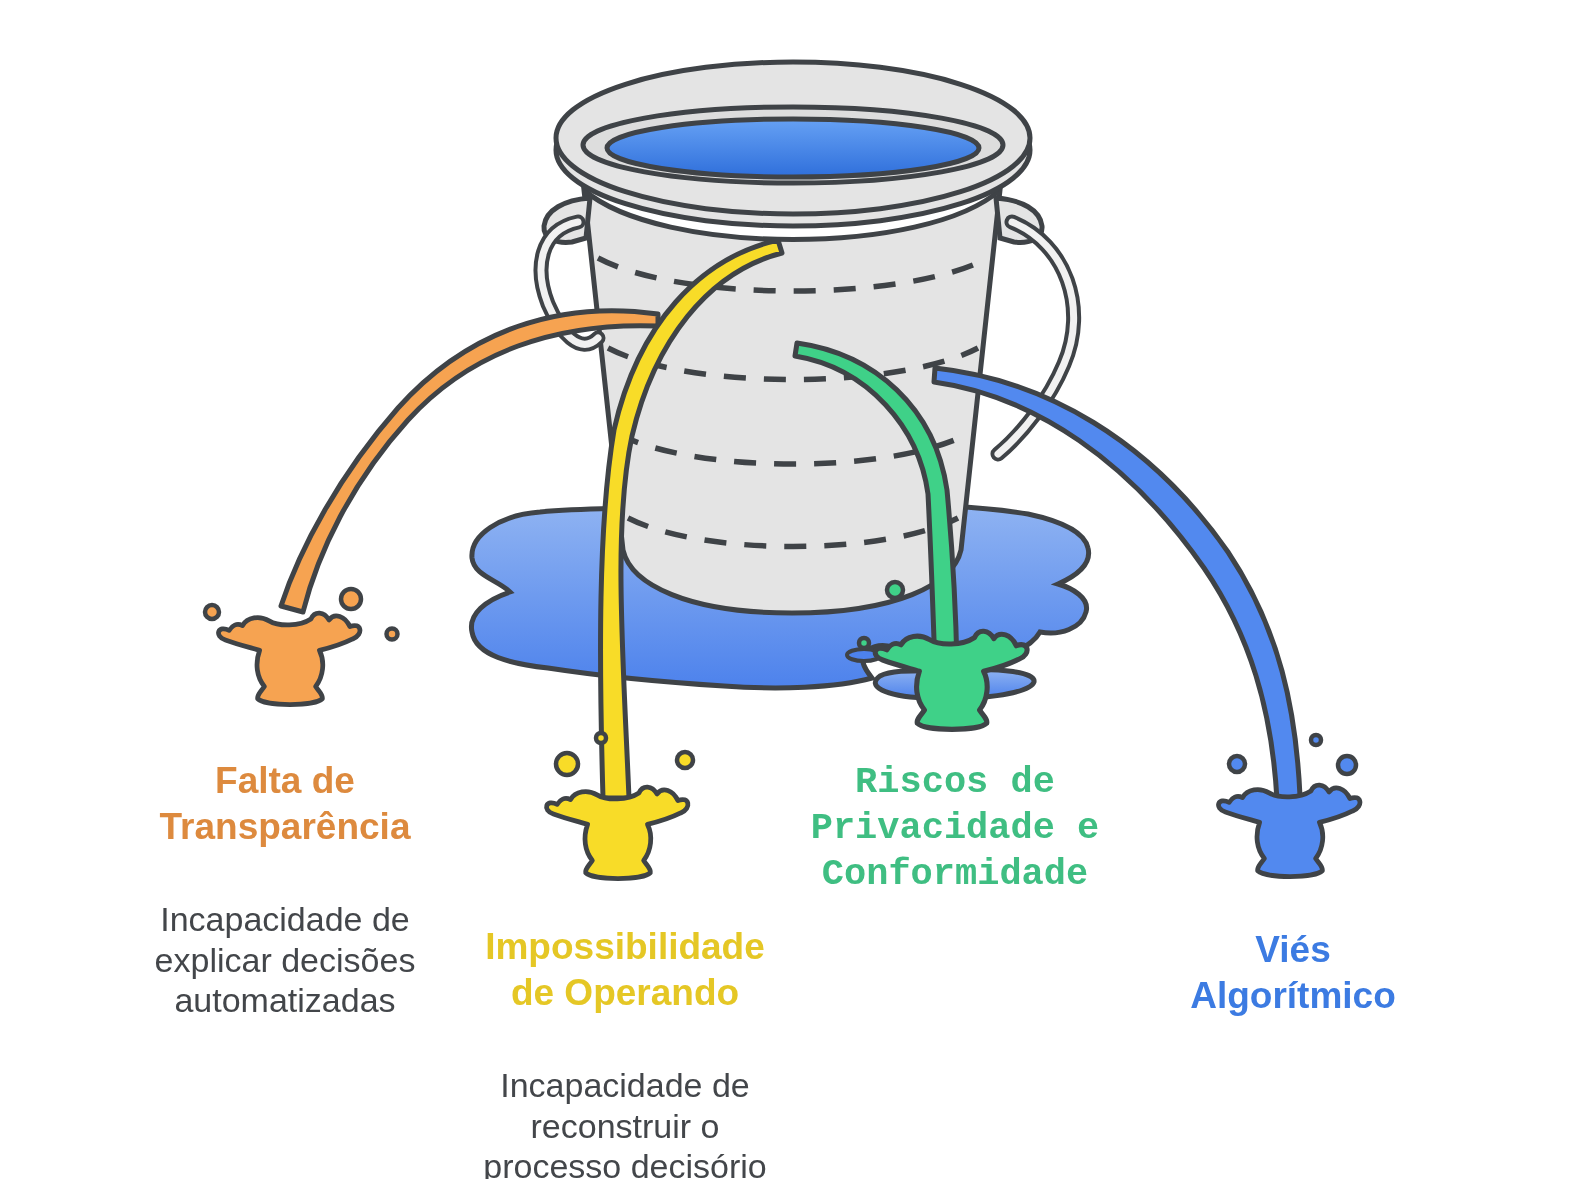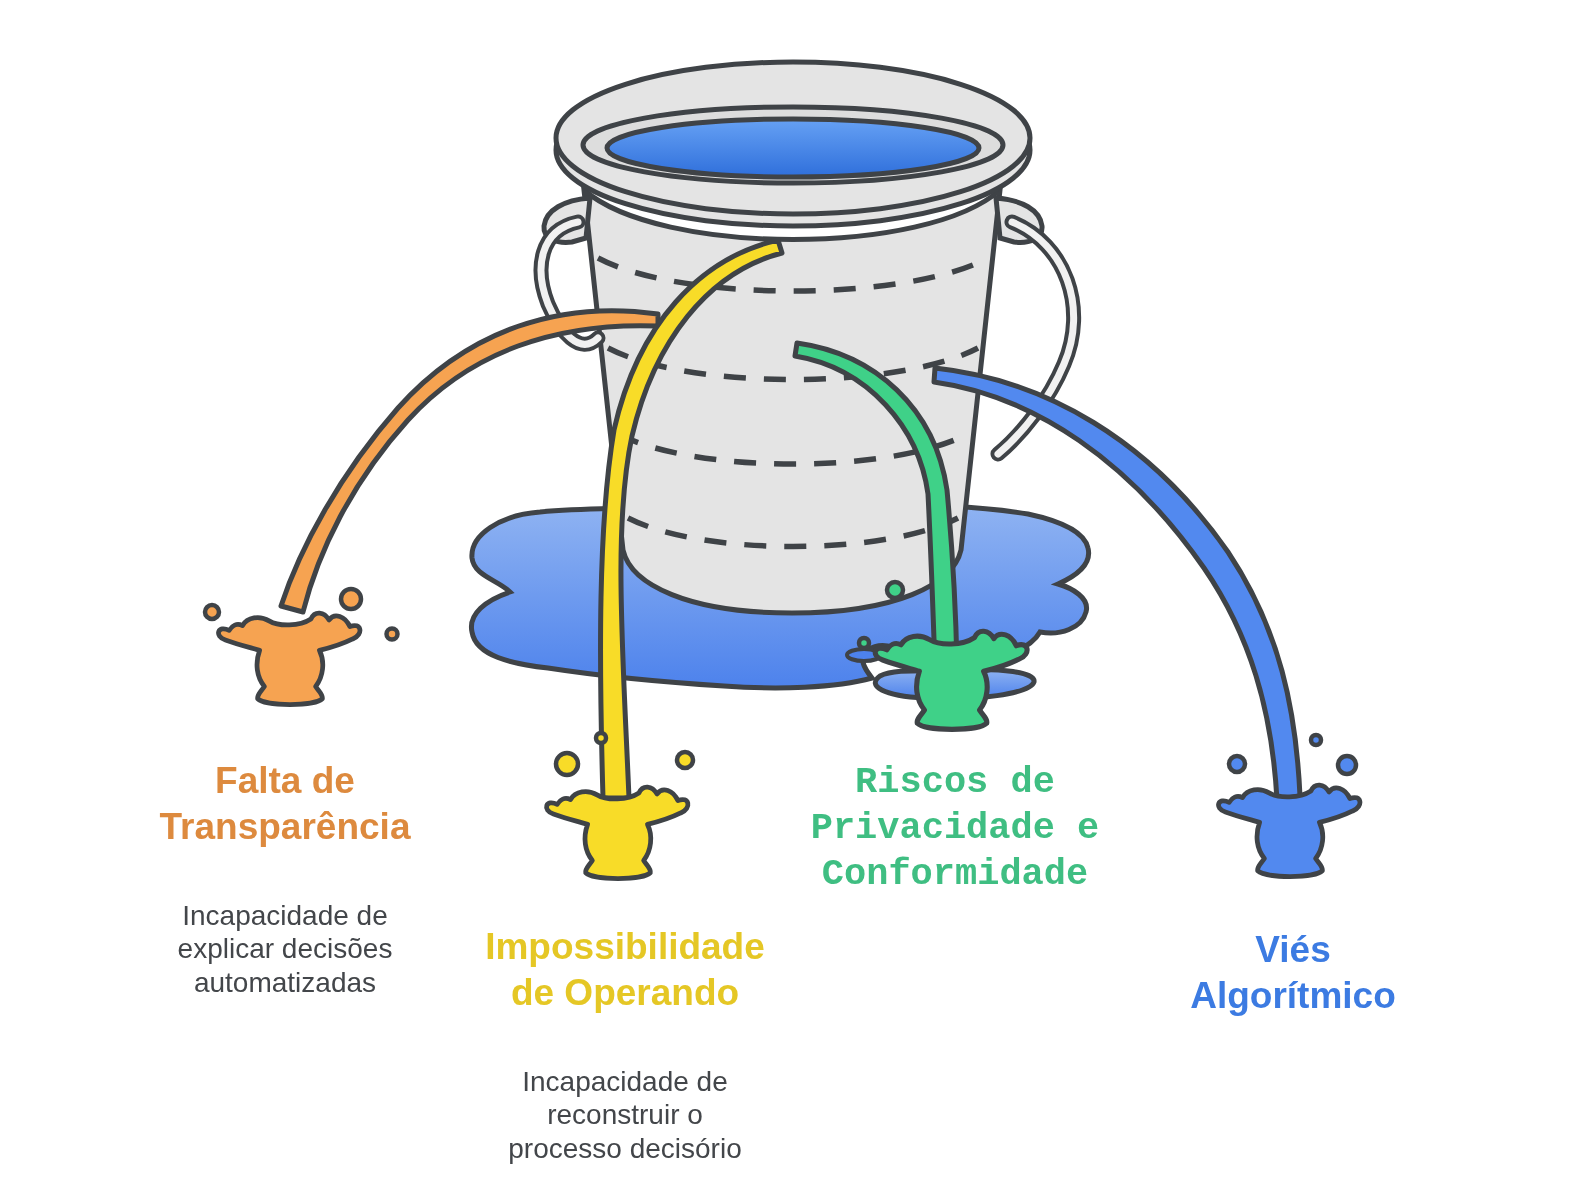--- a/index.html
+++ b/index.html
@@ -26,21 +26,21 @@
   .splash.green{fill:var(--green);}   .splash.blue{fill:var(--blue);}
   .droplet{stroke:var(--outline);stroke-width:4.5;}
   .droplet.orange{fill:var(--orange);} .droplet.yellow{fill:var(--yellow);}
   .droplet.green{fill:var(--green);}   .droplet.blue{fill:var(--blue);}
   .ripple{fill:var(--puddle_dark);stroke:var(--outline);stroke-width:4;}
 
   
   .label{position:absolute;width:440px;transform:translateX(-50%);
          text-align:center;white-space:pre-line;}
   .label .heading{margin:0;font-weight:bold;font-size:37px;line-height:1.24;}
-  .label .desc{margin:31px 0 0 0;font-size:28px;line-height:1.20;
+  .label .desc{margin:31px 0 0 0;font-size:34px;line-height:1.20;
                color:var(--body_text);}
   .label.orange .heading{color:var(--orange_text);}
   .label.yellow .heading{color:var(--yellow_text);}
   .label.green  .heading{color:var(--green_text);font-family:Liberation Mono, monospace;}
   .label.blue   .heading{color:var(--blue_text);}
 </style>
 </head>
 <body>
 
 <div class="stage">

